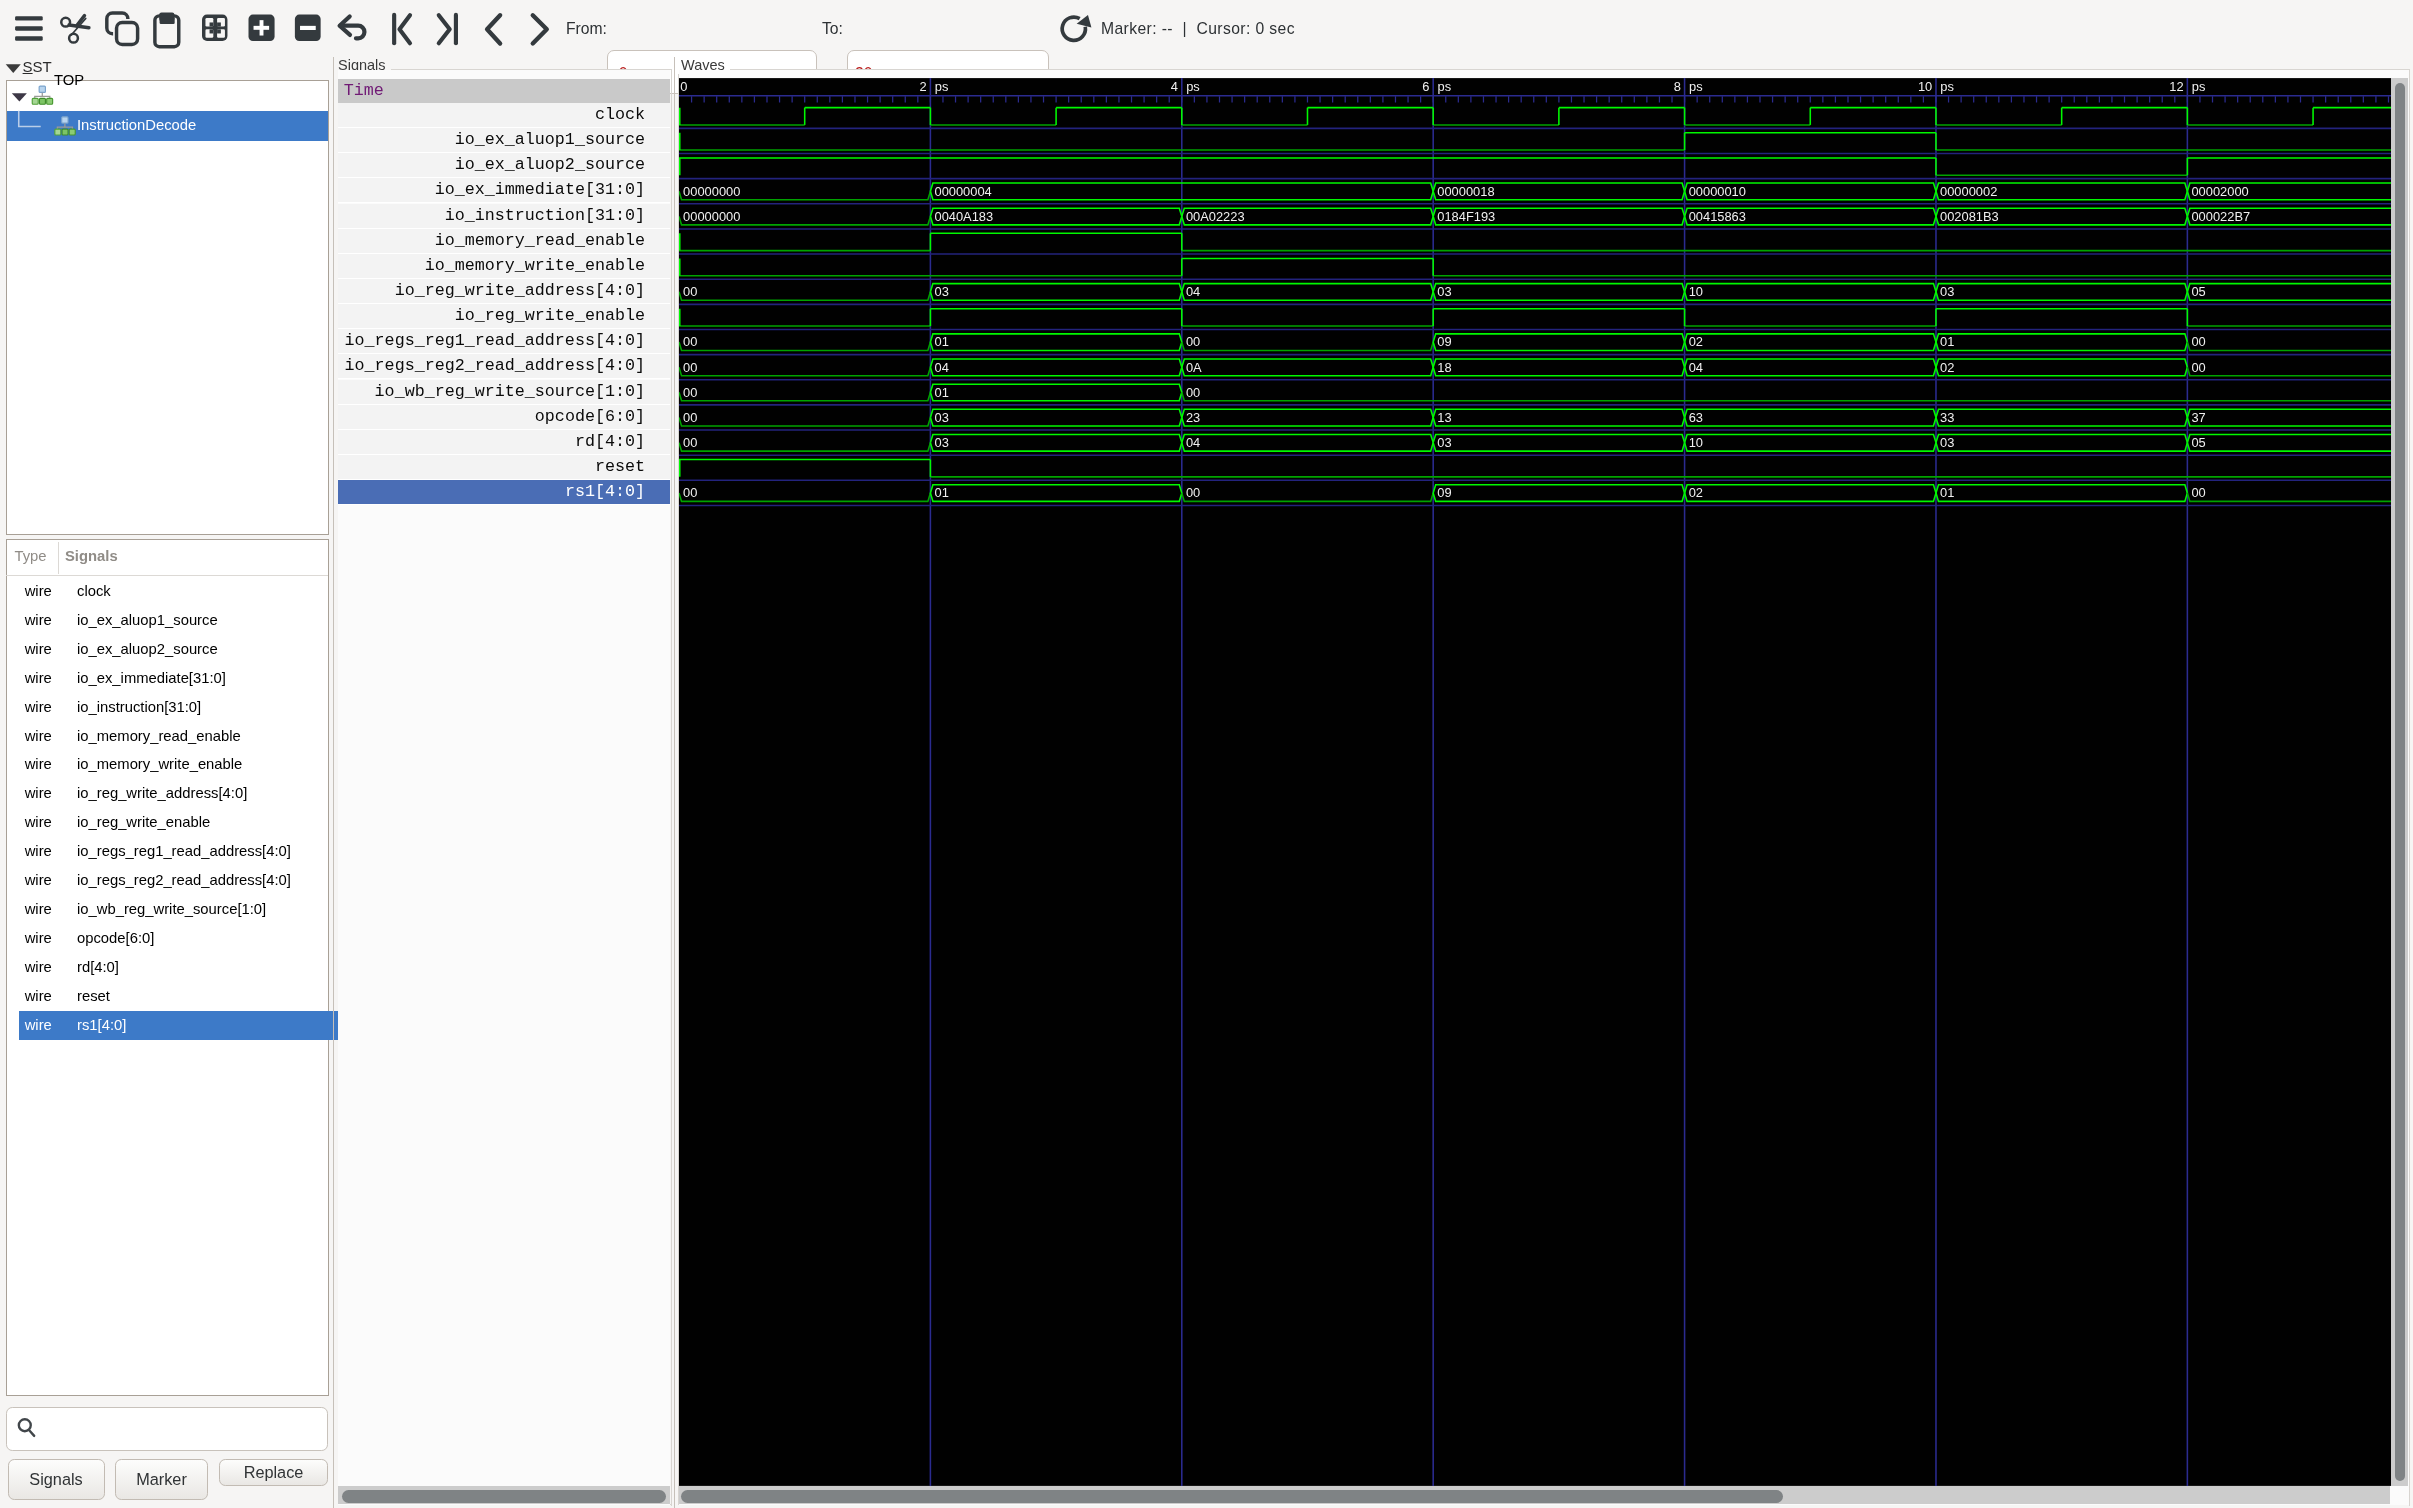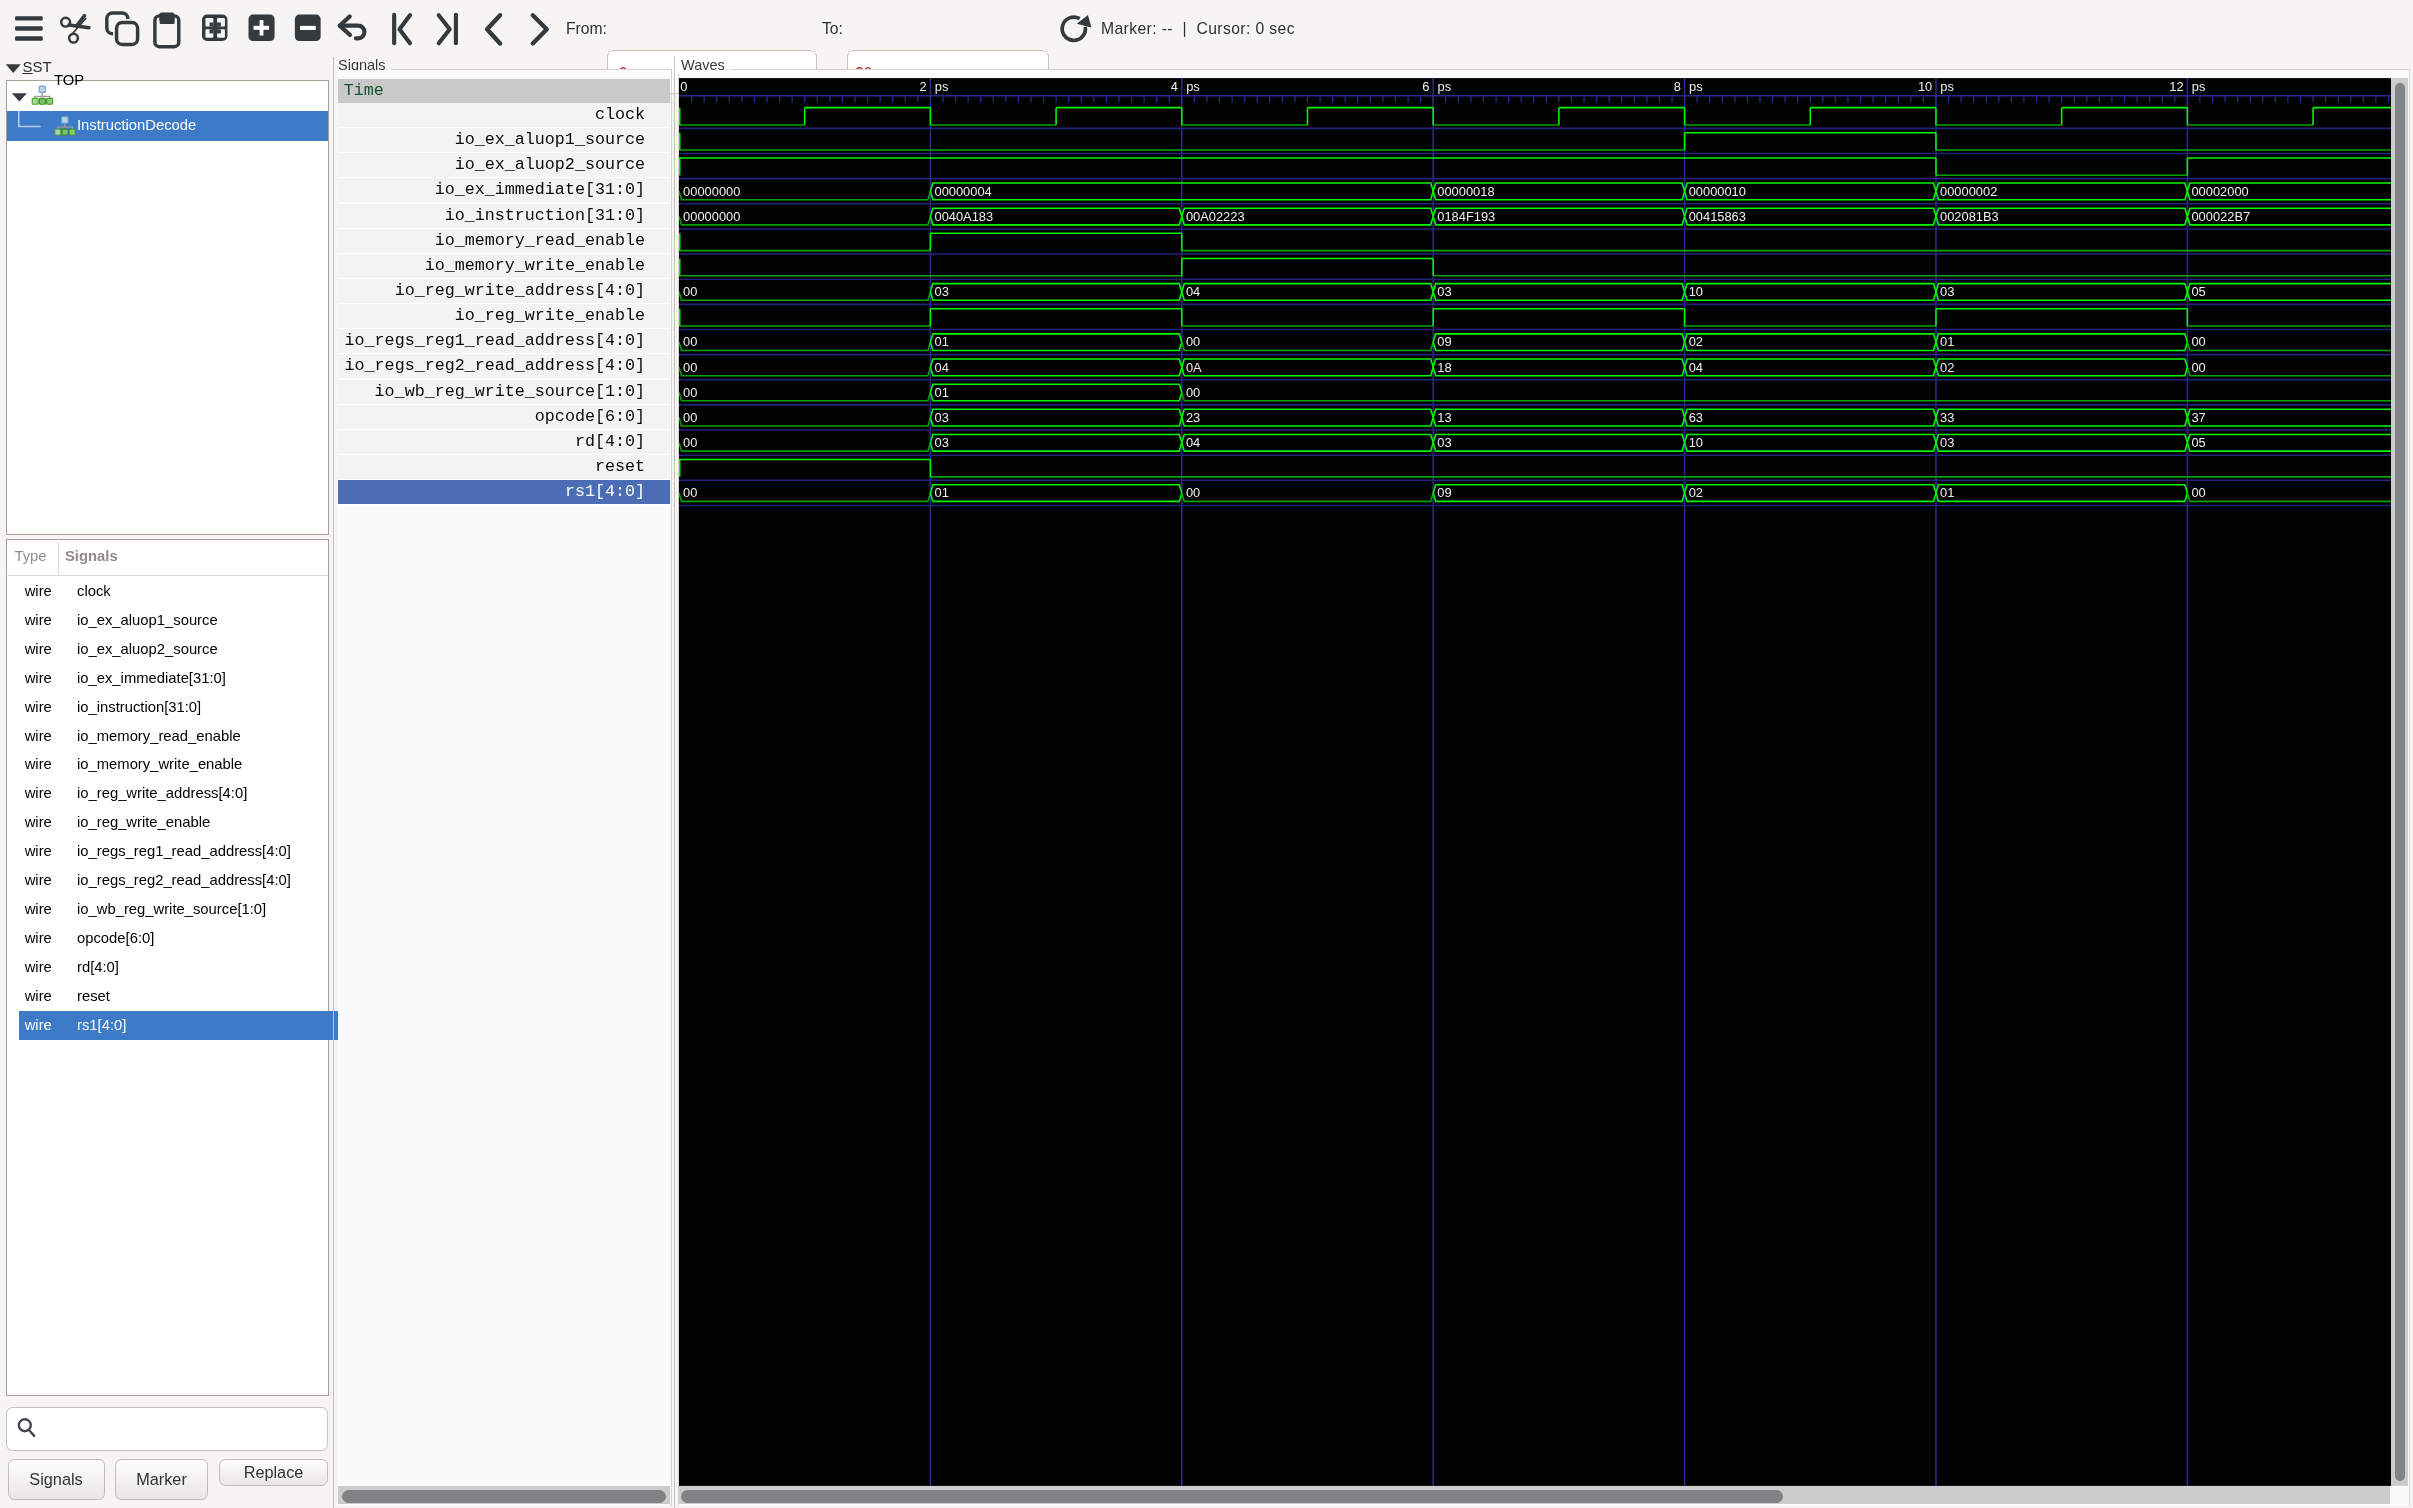--- a/index.html
+++ b/index.html
@@ -178,21 +178,21 @@
 
 <div style="position:absolute;left:333px;top:57px;width:1.3px;height:1452px;background:#c6c0b9"></div>
 <div style="position:absolute;left:674px;top:57px;width:1.3px;height:1452px;background:#c6c0b9"></div>
 
 <div class="flabel" style="left:338px;top:57px">Signals</div>
 <div class="fline" style="left:391px;top:69px;width:280px;height:0.9px"></div>
 <div class="fline" style="left:338px;top:74px;width:0.9px;height:1431px"></div>
 <div class="fline" style="left:671px;top:69px;width:0.9px;height:1437px"></div>
 <div class="fline" style="left:338px;top:1504px;width:334px;height:0.9px"></div>
 <div style="position:absolute;left:338px;top:70px;width:332px;height:1435px;background:#fbfbfb"></div>
-<div style="position:absolute;left:338px;top:79px;width:332px;height:24px;background:#c9c9c9;font-family:'Liberation Mono',monospace;font-size:16.7px;color:#14532d;line-height:24px;padding-left:5.7px">Time</div>
+<div style="position:absolute;left:338px;top:79px;width:332px;height:24px;background:#c9c9c9;font-family:'Liberation Mono',monospace;font-size:16.7px;color:#701a75;line-height:24px;padding-left:5.7px">Time</div>
 <div class="sigrow" style="top:103px">clock</div>
 <div class="sigrow" style="top:128px">io_ex_aluop1_source</div>
 <div class="sigrow" style="top:153px">io_ex_aluop2_source</div>
 <div class="sigrow" style="top:178px">io_ex_immediate[31:0]</div>
 <div class="sigrow" style="top:204px">io_instruction[31:0]</div>
 <div class="sigrow" style="top:229px">io_memory_read_enable</div>
 <div class="sigrow" style="top:254px">io_memory_write_enable</div>
 <div class="sigrow" style="top:279px">io_reg_write_address[4:0]</div>
 <div class="sigrow" style="top:304px">io_reg_write_enable</div>
 <div class="sigrow" style="top:329px">io_regs_reg1_read_address[4:0]</div>

